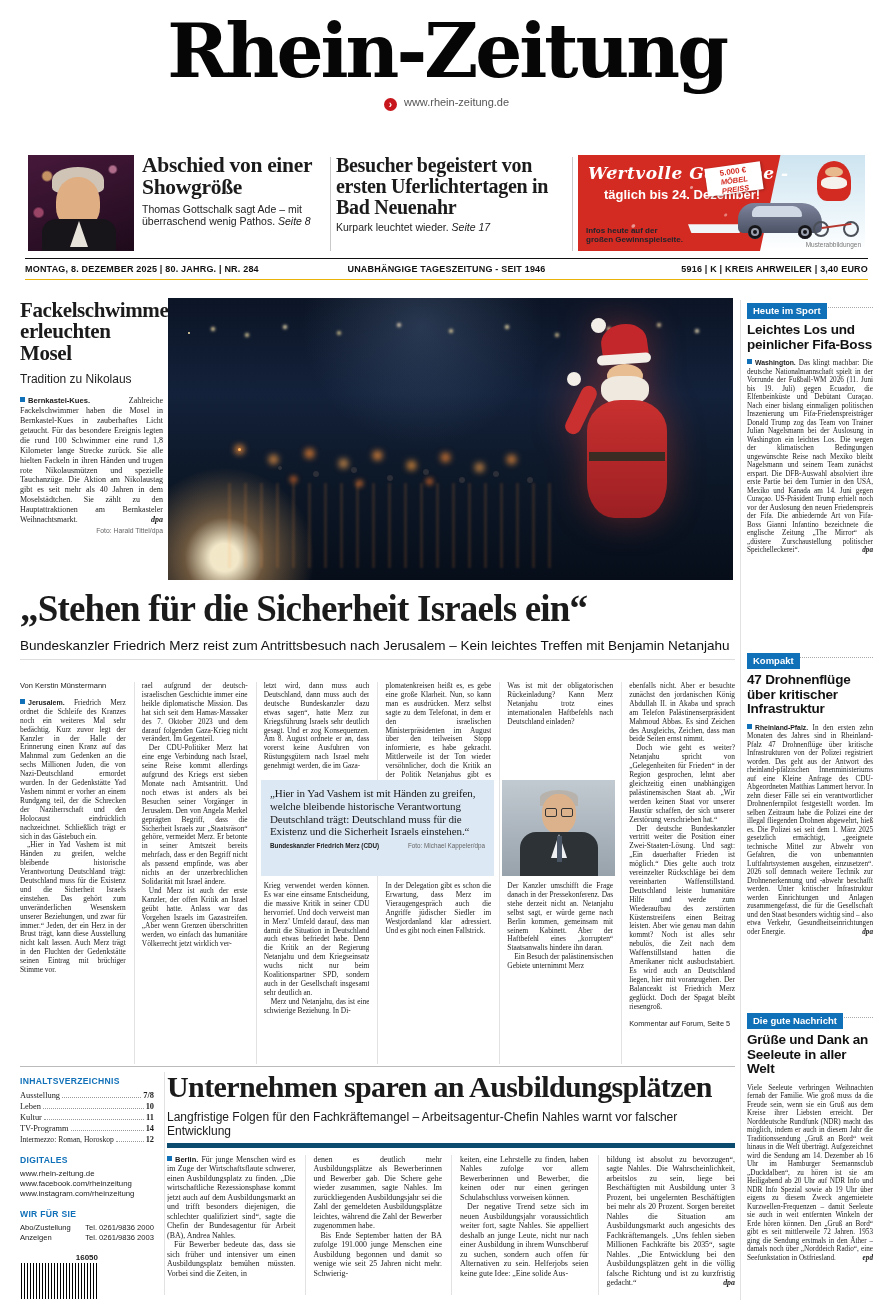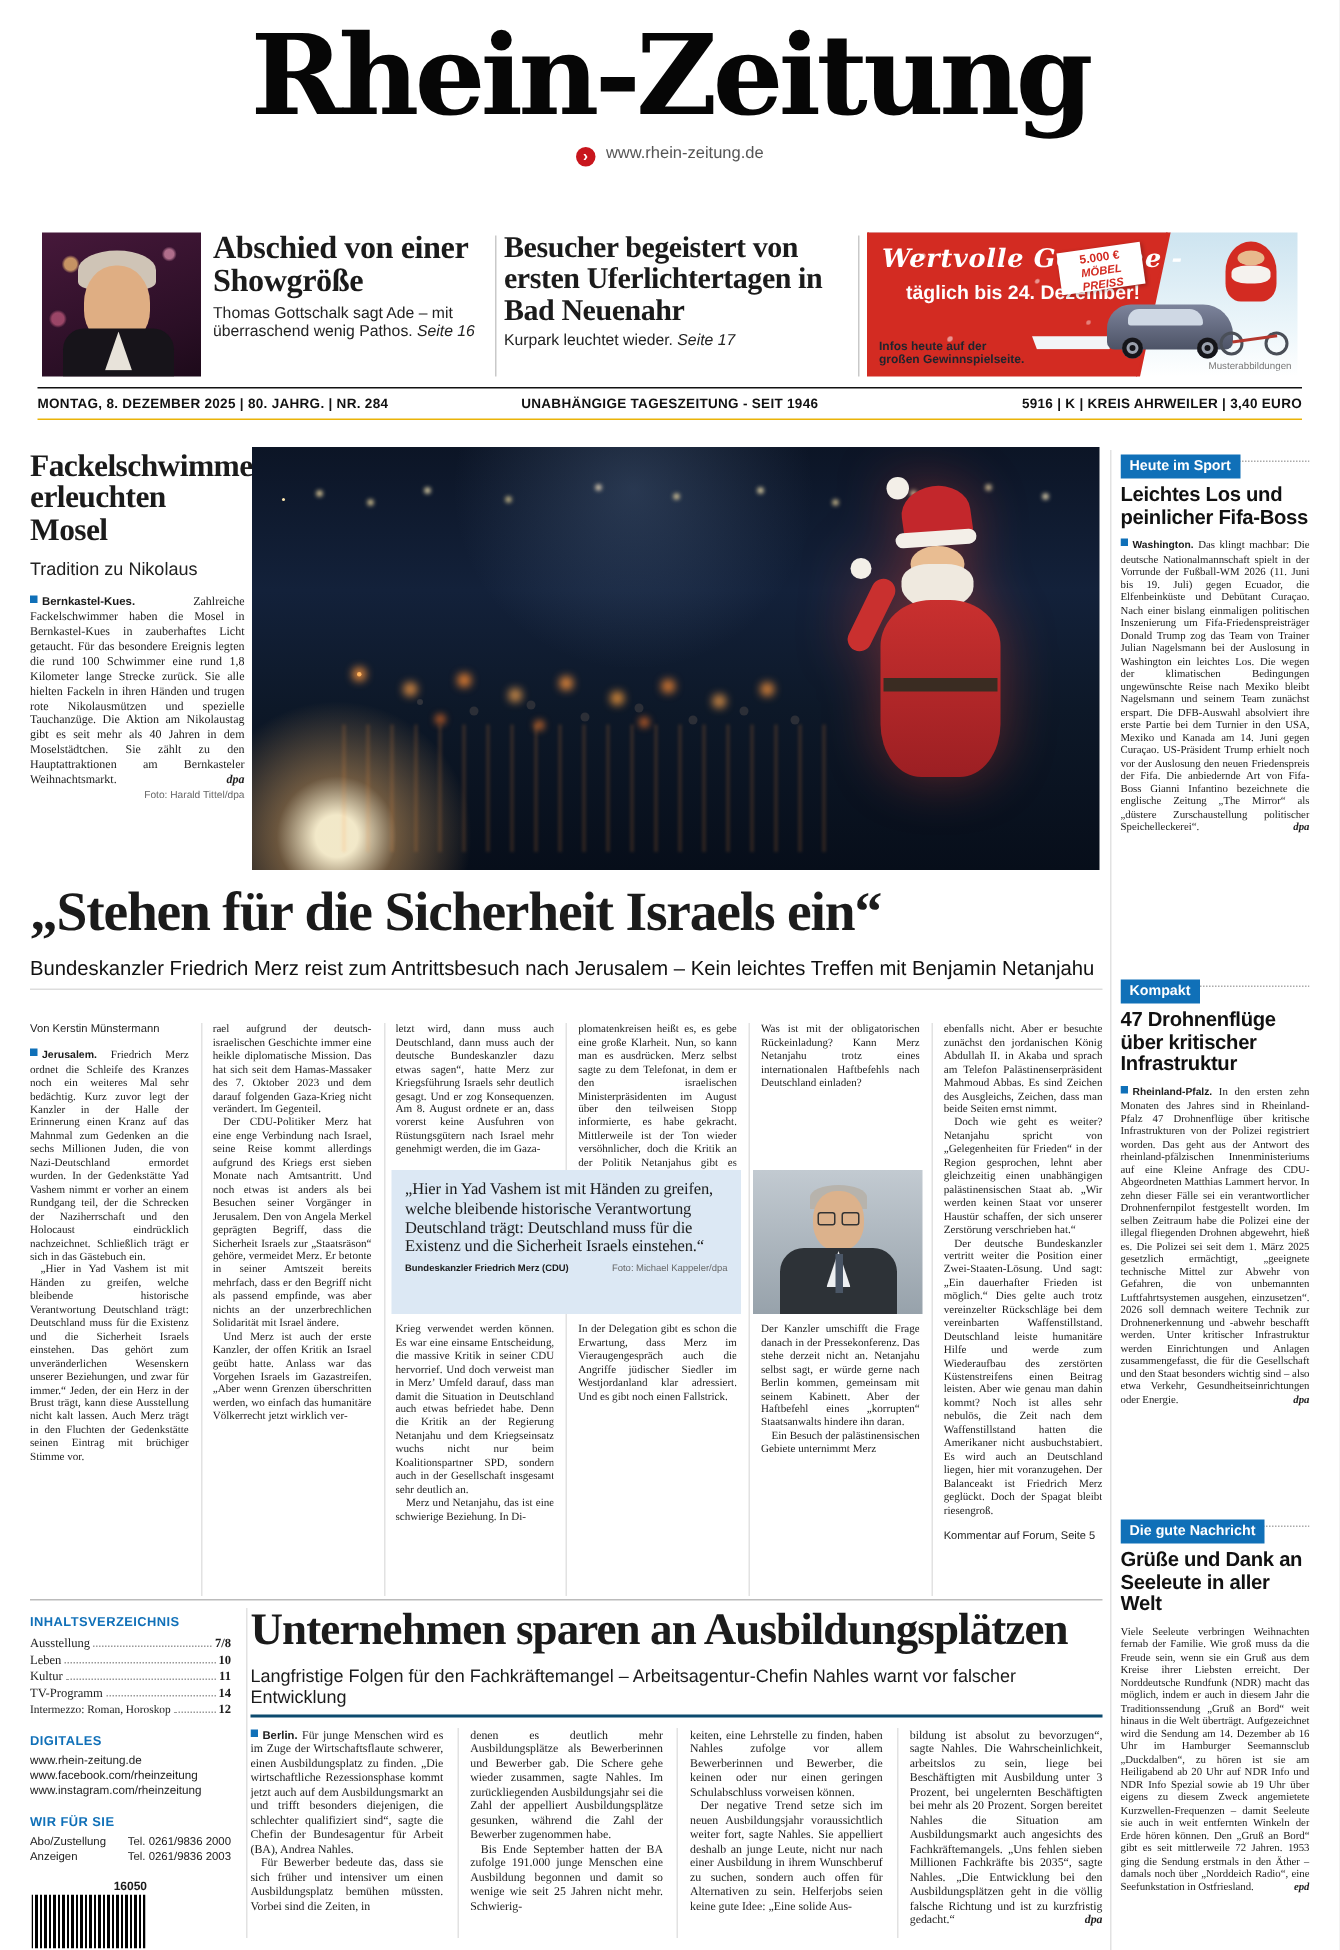--- a/index.html
+++ b/index.html
@@ -152,21 +152,21 @@
   .idx-page { font-weight:700; }
   .idx-sec { margin-top:10px; }
   .idx-link { font-size:7.8px; line-height:10px; color:#222; }
   .svc-row { display:flex; justify-content:space-between; font-size:7.6px; line-height:10px; }
   .barcode-wrap { margin-top:10px; width:78px; }
   .bc-top { font-size:8px; font-weight:700; text-align:right; }
   .bc { height:38px; background:repeating-linear-gradient(90deg,#000 0 1px,#fff 1px 2.6px,#000 2.6px 4.2px,#fff 4.2px 6px); border:1px solid #fff; }
 
   .bottom-article { position:absolute; left:164px; top:1072px; width:571px; border-left:1px solid #e2e2e2; padding-left:2px; }
   .bottom-article h1 { font-size:30px; font-weight:700; letter-spacing:-.6px; line-height:1.02; }
-  .bottom-article .sub { font-family:"Liberation Sans",sans-serif; font-size:12px; margin-top:7px; padding-bottom:5px; border-bottom:2px solid #0c4a6e; }
+  .bottom-article .sub { font-family:"Liberation Sans",sans-serif; font-size:12px; margin-top:7px; padding-bottom:5px; border-bottom:5px solid #0c4a6e; }
   .ba-cols { display:flex; gap:9px; margin-top:7px; height:140px; overflow:hidden; }
   .ba-cols .col { flex:1; font-size:7.9px; line-height:9.5px; text-align:justify; }
   .ba-cols .col + .col { border-left:1px solid #e2e2e2; padding-left:8px; }
 </style>
 </head>
 <body>
 
 <div class="page">
 
   <header class="masthead">
@@ -182,21 +182,21 @@
       <div class="t-photo">
         <div class="t-hair"></div>
           <div class="t-face"></div>
           <div class="t-suit"></div>
           <div class="t-shirt"></div>
       </div>
       <div class="txt">
         <h2>Abschied von einer Showgröße</h2>
         <div class="teaser-sub">
           <span>Thomas Gottschalk sagt Ade – mit überraschend wenig Pathos.</span>
-          <i>Seite 16</i>
+          <i>Seite 8</i>
         </div>
       </div>
     </div>
     <div class="vsep" style="left:302px"></div>
     <div class="teaser-mid">
       <h2>Besucher begeistert von ersten Uferlichtertagen in Bad Neuenahr</h2>
       <div class="teaser-sub">
         <span>Kurpark leuchtet wieder.</span>
         <i>Seite 17</i>
       </div>
@@ -431,21 +431,21 @@
     <div class="sub">Langfristige Folgen für den Fachkräftemangel – Arbeitsagentur-Chefin Nahles warnt vor falscher Entwicklung</div>
     <div class="ba-cols">
       <div class="col">
         <p>
           <span class="sq"></span><b class="lead">Berlin.</b>
           <span>Für junge Menschen wird es im Zuge der Wirtschaftsflaute schwerer, einen Ausbildungsplatz zu finden. „Die wirtschaftliche Rezessionsphase kommt jetzt auch auf dem Ausbildungsmarkt an und trifft besonders diejenigen, die schlechter qualifiziert sind“, sagte die Chefin der Bundesagentur für Arbeit (BA), Andrea Nahles.</span>
         </p>
         <p>Für Bewerber bedeute das, dass sie sich früher und intensiver um einen Ausbildungsplatz bemühen müssten. Vorbei sind die Zeiten, in</p>
       </div>
       <div class="col">
-        <p>denen es deutlich mehr Ausbildungsplätze als Bewerberinnen und Bewerber gab. Die Schere gehe wieder zusammen, sagte Nahles. Im zurückliegenden Ausbildungsjahr sei die Zahl der appelliert Ausbildungsplätze gesunken, während die Zahl der Bewerber zugenommen habe.</p>
+        <p>denen es deutlich mehr Ausbildungsplätze als Bewerberinnen und Bewerber gab. Die Schere gehe wieder zusammen, sagte Nahles. Im zurückliegenden Ausbildungsjahr sei die Zahl der gemeldeten Ausbildungsplätze leichtes, während die Zahl der Bewerber zugenommen habe.</p>
         <p>Bis Ende September hatten der BA zufolge 191.000 junge Menschen eine Ausbildung begonnen und damit so wenige wie seit 25 Jahren nicht mehr. Schwierig-</p>
       </div>
       <div class="col">
         <p>keiten, eine Lehrstelle zu finden, haben Nahles zufolge vor allem Bewerberinnen und Bewerber, die keinen oder nur einen geringen Schulabschluss vorweisen können.</p>
         <p>Der negative Trend setze sich im neuen Ausbildungsjahr voraussichtlich weiter fort, sagte Nahles. Sie appelliert deshalb an junge Leute, nicht nur nach einer Ausbildung in ihrem Wunschberuf zu suchen, sondern auch offen für Alternativen zu sein. Helferjobs seien keine gute Idee: „Eine solide Aus-</p>
       </div>
       <div class="col">
         <p>
           <span>bildung ist absolut zu bevorzugen“, sagte Nahles. Die Wahrscheinlichkeit, arbeitslos zu sein, liege bei Beschäftigten mit Ausbildung unter 3 Prozent, bei ungelernten Beschäftigten bei mehr als 20 Prozent. Sorgen bereitet Nahles die Situation am Ausbildungsmarkt auch angesichts des Fachkräftemangels. „Uns fehlen sieben Millionen Fachkräfte bis 2035“, sagte Nahles. „Die Entwicklung bei den Ausbildungsplätzen geht in die völlig falsche Richtung und ist zu kurzfristig gedacht.“</span>
           <i class="src">dpa</i>

